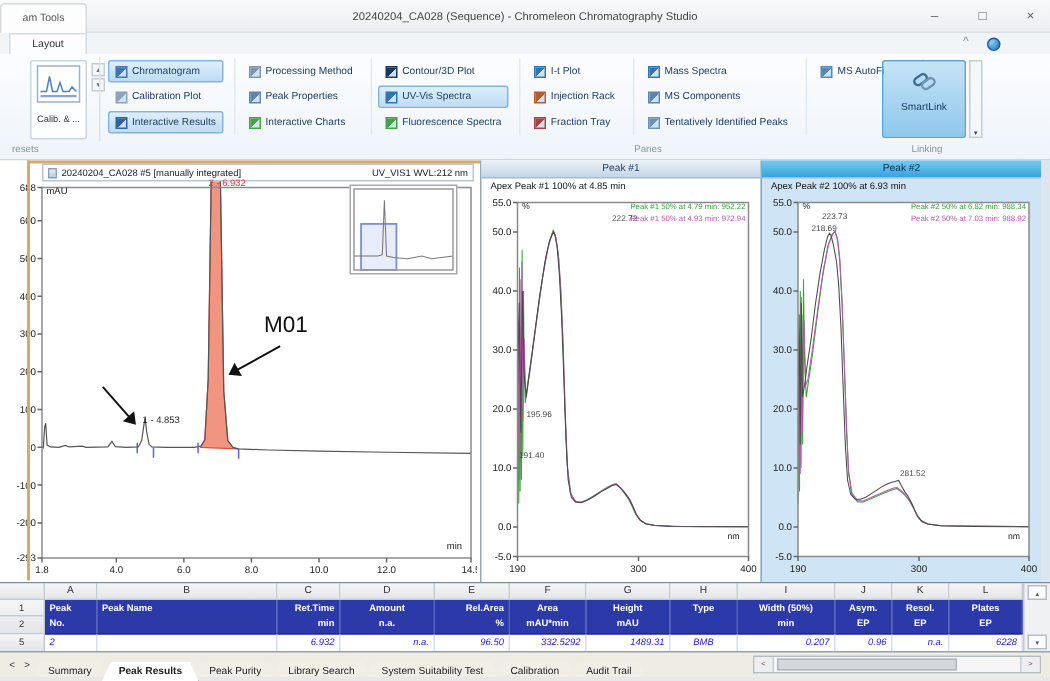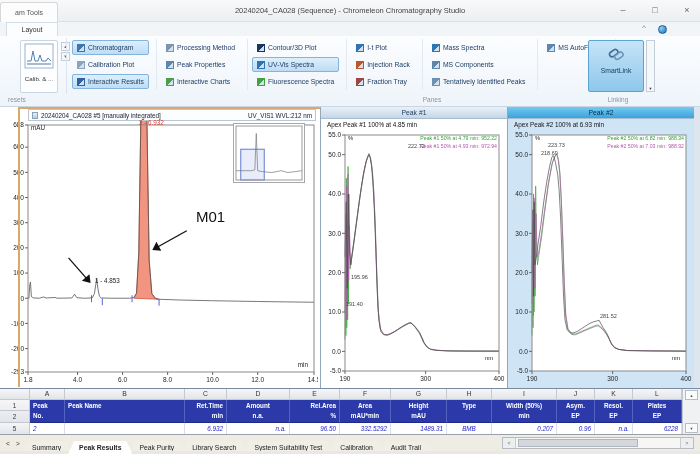--- a/index.html
+++ b/index.html
@@ -256,21 +256,21 @@
           <line x1="24" y1="227.58409785932722" x2="27" y2="227.58409785932722" stroke="#666" stroke-width="1"></line>
           <text x="23" y="229.88409785932723" text-anchor="end" font-size="6.5" fill="#222">-200</text>
           <line x1="24" y1="251" x2="27" y2="251" stroke="#666" stroke-width="1"></line>
           <text x="23" y="253.3" text-anchor="end" font-size="6.5" fill="#222">-293</text>
         </svg>
       </div>
     <div class="plbl" style="left:31px;top:17px">mAU</div>
     <div class="plbl" style="right:12px;top:254px">min</div>
     <div class="plbl" style="left:139px;top:12px;color:#e03c2c">2 - 6.932</div>
     <div class="plbl" style="left:95px;top:170px">1 - 4.853</div>
-    <div class="ann" style="left:196px;top:101px;font-size:15px">M01</div>
+    <div class="ann" style="left:176px;top:101px;font-size:15px">M01</div>
     <div class="chart" style="left:233px;top:16px;width:72px;height:60px;border:1px solid #a8a8a8;background:#fff">
         <svg width="70" height="58" style="position: absolute; left: 0px; top: 0px; overflow: hidden;">
           <rect x="2" y="2" width="66" height="54" fill="#ffffff"></rect>
           <rect x="6.714285714285714" y="25.275862068965516" width="23.57142857142857" height="30.724137931034484" fill="rgba(110,130,220,0.15)" stroke="#7b8fd6" stroke-width="1.2"></rect>
           <polyline points="2,46.689655172413794 18.02857142857143,46.689655172413794 20.857142857142858,45.75862068965517 22.271428571428572,9.448275862068964 23.685714285714287,46.689655172413794 28.400000000000002,47.62068965517241 37.82857142857143,48.55172413793103 47.25714285714286,46.689655172413794 53.857142857142854,48.55172413793103 68,46.689655172413794" fill="none" stroke="#777777" stroke-width="0.7"></polyline>
           <rect x="2" y="2" width="66" height="54" fill="none" stroke="#999999" stroke-width="1"></rect>
         </svg>
       </div>
     <div id="chromSel"></div>
   </div>

